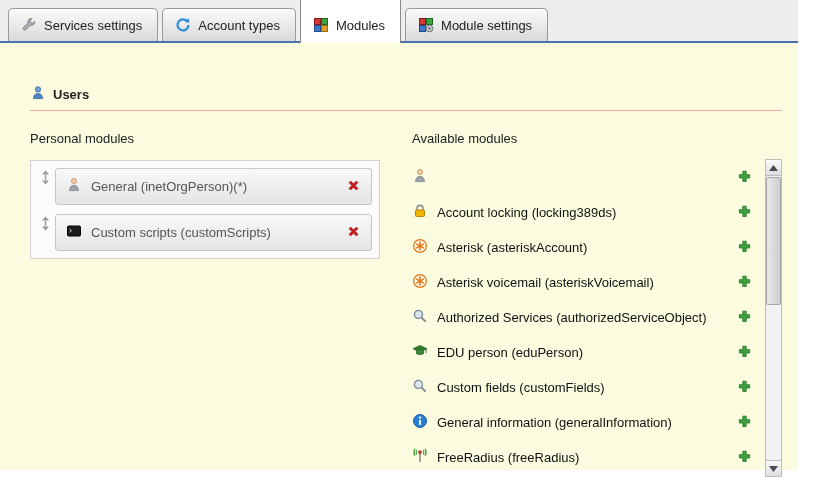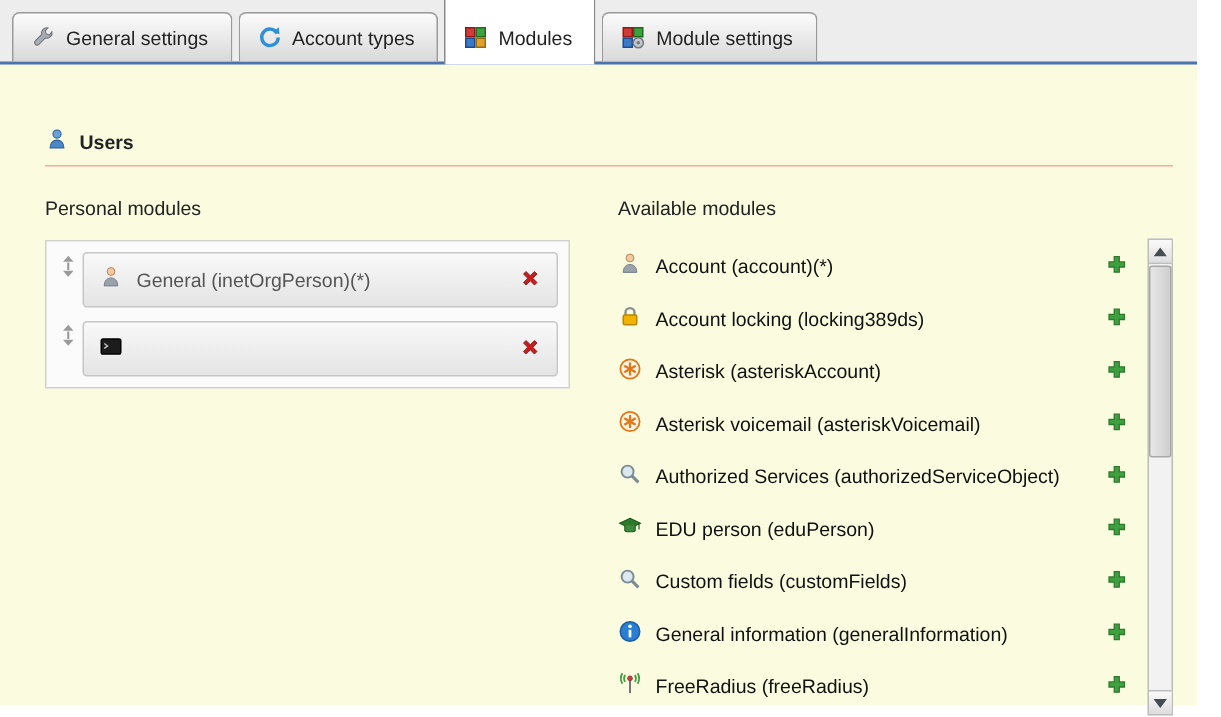--- a/index.html
+++ b/index.html
@@ -102,21 +102,21 @@
 <div class="page">
 
   <div class="tabbar">
 
     <div class="tab">
       <span>
         <svg width="16" height="16" viewBox="0 0 16 16">
             <path d="M13.6 4.1a3.5 3.5 0 0 1-4.4 4.2L5.1 12.5a1.7 1.7 0 1 1-2.4-2.4L6.9 6A3.5 3.5 0 0 1 11.1 1.6L9.2 3.5l.6 2.2 2.2.6 1.6-2.2z" fill="#a8aeb4" stroke="#6b7075" stroke-width="0.7"></path>
           </svg>
       </span>
-      <span>General settings</span>
+      <span>Services settings</span>
     </div>
 
     <div class="tab">
       <span>
         <svg width="16" height="16" viewBox="0 0 16 16">
             <path d="M12.8 5.2A5.5 5.5 0 1 0 13.5 8" stroke="#2f8fd8" stroke-width="2.3" fill="none"></path>
             <path d="M13.9 1.2l.4 4.6-4.4-1.4z" fill="#2f8fd8"></path>
           </svg>
       </span>
       <span>Account types</span>
@@ -203,20 +203,21 @@
                   <rect x="4.8" y="5" width="1.4" height="5" fill="#9a9a9a"></rect>
                 </svg>
             </span>
             <div class="sel-bar">
               <span>
                 <svg width="16" height="16" viewBox="0 0 16 16">
                     <rect x="1.5" y="3" width="13" height="10" rx="1.2" fill="#1c1c1c" stroke="#000"></rect>
                     <path d="M3.5 6l2.2 1.6L3.5 9.2" stroke="#bbb" stroke-width="1" fill="none"></path>
                   </svg>
               </span>
+              <span>Custom scripts (customScripts)</span>
               <button class="icon-btn">
                 <span>
                   <svg width="15" height="15" viewBox="0 0 16 16">
                       <path d="M3.2 5L5 3.2 8 6.2l3-3L12.8 5l-3 3 3 3-1.8 1.8-3-3-3 3L3.2 11l3-3z" fill="#c81e1e" stroke="#8c1212" stroke-width="0.6"></path>
                     </svg>
                 </span>
               </button>
             </div>
           </div>
 
@@ -226,21 +227,20 @@
       <div class="col-right">
         <div class="col-heading">Available modules</div>
 
         <div class="avail-row">
           <span>
             <svg width="16" height="16" viewBox="0 0 16 16">
                 <circle cx="8" cy="4" r="2.6" fill="#f2c9a0" stroke="#b08050" stroke-width="0.6"></circle>
                 <path d="M3.5 13.6c0-3.5 2-5.3 4.5-5.3s4.5 1.8 4.5 5.3z" fill="#9aa2ac" stroke="#6e7680" stroke-width="0.6"></path>
               </svg>
           </span>
-          <span>Account (account)(*)</span>
           <button class="icon-btn">
             <span>
               <svg width="15" height="15" viewBox="0 0 16 16">
                   <path d="M6.2 2.3h3.6V6h3.7v3.6H9.8v3.7H6.2V9.6H2.5V6h3.7z" fill="#3fa03f" stroke="#2c7a2c" stroke-width="0.9"></path>
                 </svg>
             </span>
           </button>
         </div>
 
         <div class="avail-row">

